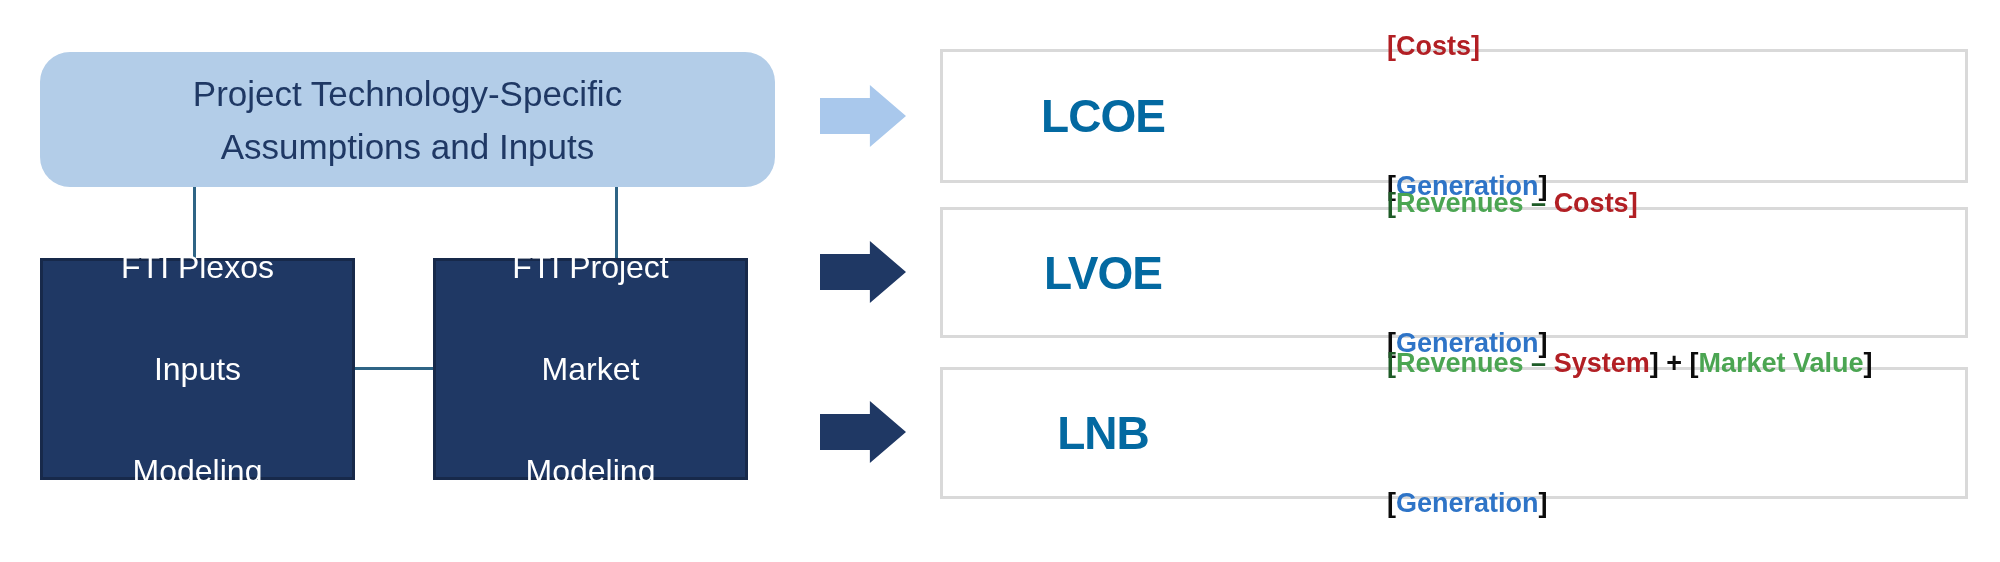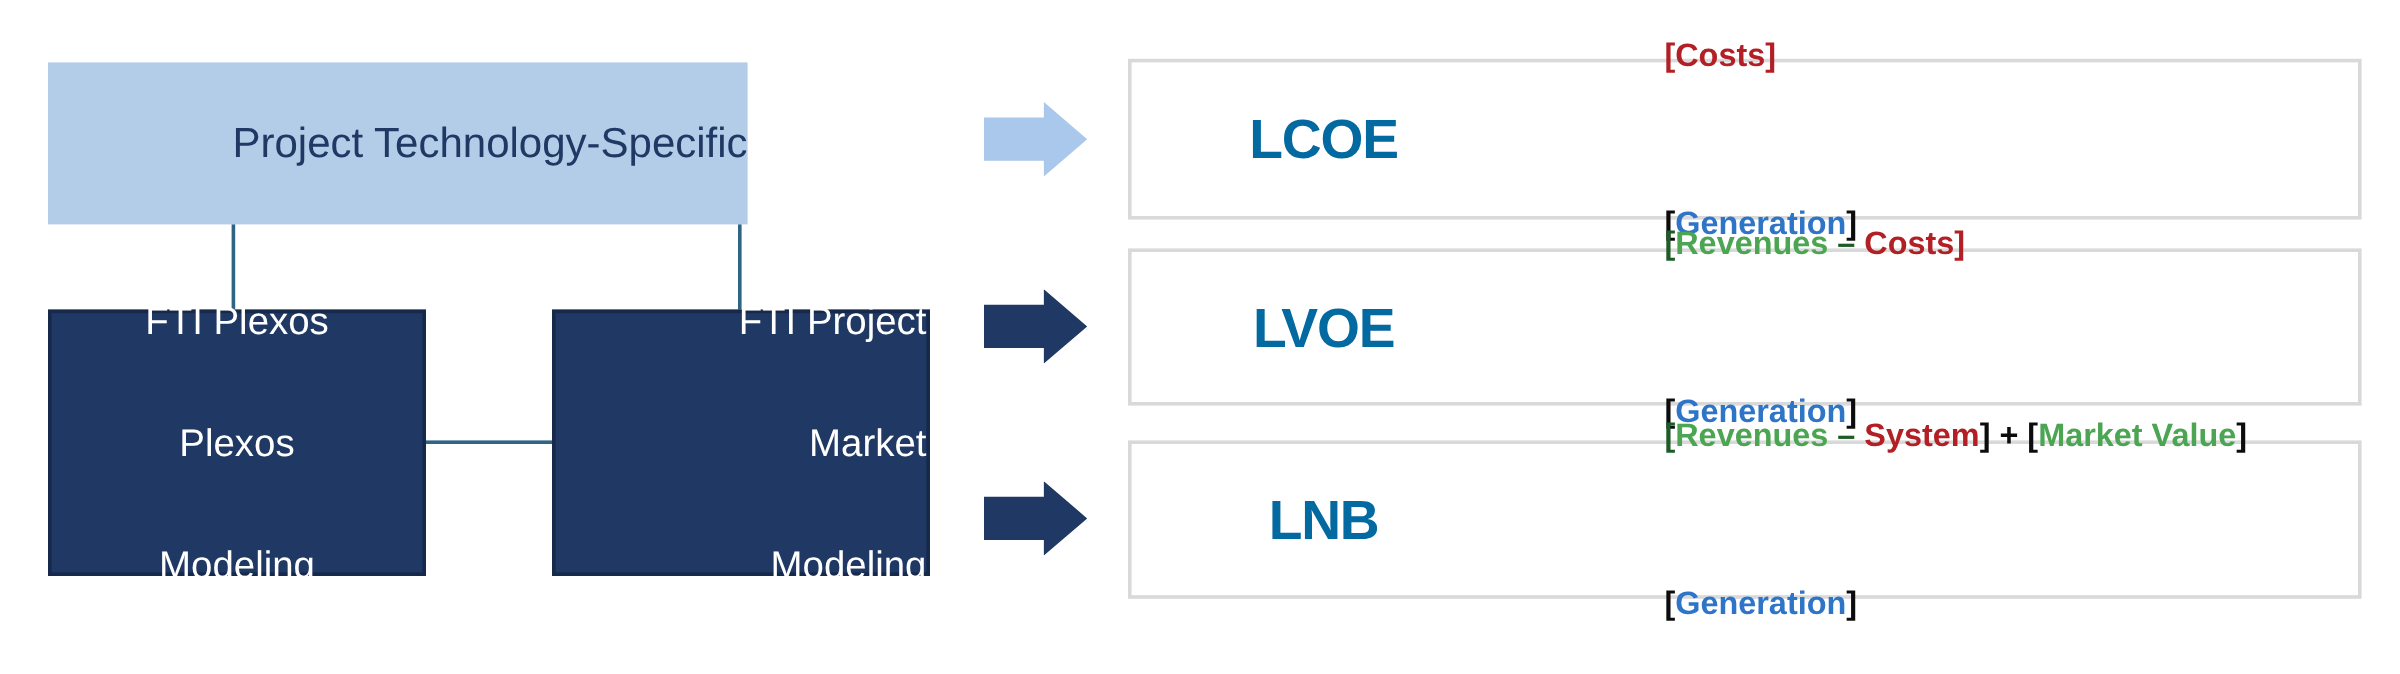--- a/index.html
+++ b/index.html
@@ -9,47 +9,48 @@
     height: 562px;
     background: #ffffff;
     font-family: "Liberation Sans", sans-serif;
     overflow: hidden;
   }
 
   
   .assumptions-box {
     position: absolute;
     left: 40px; top: 52px;
-    width: 583px; height: 135px;
+    width: 735px; height: 135px;
     background: var(--lightblue);
     color: var(--navy);
     display: flex; flex-direction: column;
-    align-items: flex-end; justify-content: center;
+    align-items: center; justify-content: center;
     font-size: 35px;
     line-height: 53px;
     text-align: center;
+    border-radius: 30px;
   }
 
   .model-box {
     position: absolute;
     top: 258px;
     width: 315px; height: 222px;
     box-sizing: border-box;
     background: var(--navy);
     border: 3px solid var(--navyborder);
     color: #ffffff;
     display: flex; flex-direction: column;
     align-items: center; justify-content: center;
     font-size: 32px;
     line-height: 70px;
     text-align: center;
     gap: 32px;
   }
   .model-box.plexos  { left: 40px; }
-  .model-box.finance { left: 460px; align-items: flex-end; }
+  .model-box.finance { left: 433px; }
 
   .connector { position: absolute; background: var(--fracline); }
   .connector.v1 { left: 193px; top: 187px; width: 3px;  height: 71px; }
   .connector.v2 { left: 615px; top: 187px; width: 3px;  height: 71px; }
   .connector.h1 { left: 355px; top: 367px; width: 105px; height: 3px; }
 
   
   .flow-arrow {
     position: absolute;
     left: 820px;
@@ -102,29 +103,30 @@
   .frac-line   { width: 100%; height: 4px; background: var(--fracline); }
   .denominator { margin-top: 12px; }
 </style>
 </head>
 <body>
 
 <div class="canvas">
 
   <div class="assumptions-box">
     <div>Project Technology-Specific</div>
+    <div>Assumptions and Inputs</div>
   </div>
 
   <div class="connector v1"></div>
   <div class="connector v2"></div>
   <div class="connector h1"></div>
 
   <div class="model-box plexos">
     <div>FTI Plexos</div>
-    <div>Plexos</div>
+    <div>Inputs</div>
     <div>Modeling</div>
   </div>
 
   <div class="model-box finance">
     <div>FTI Project</div>
     <div>Market</div>
     <div>Modeling</div>
   </div>
 
   <div class="flow-arrow light"></div>

